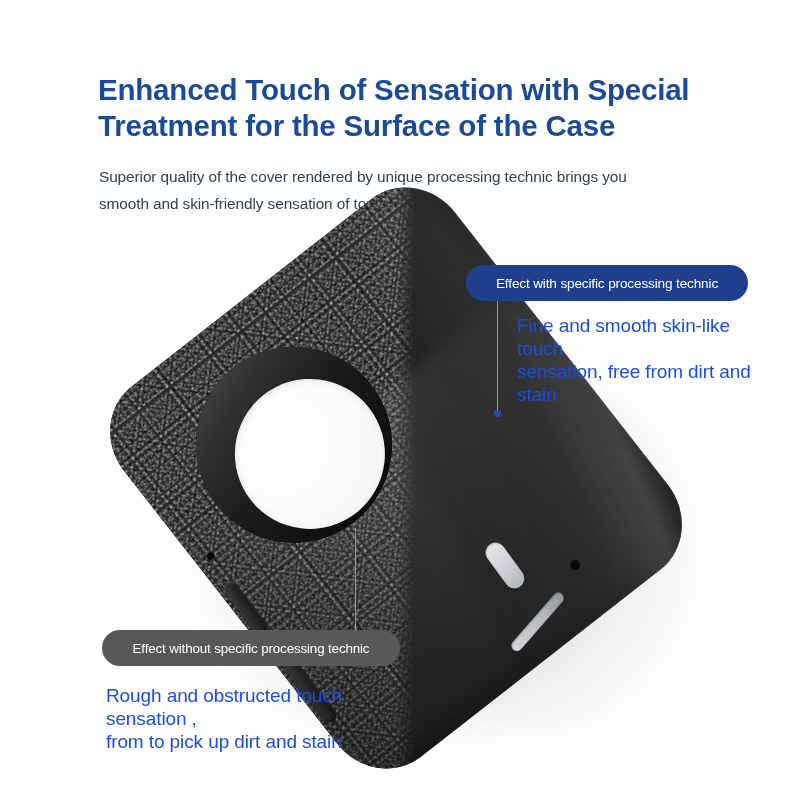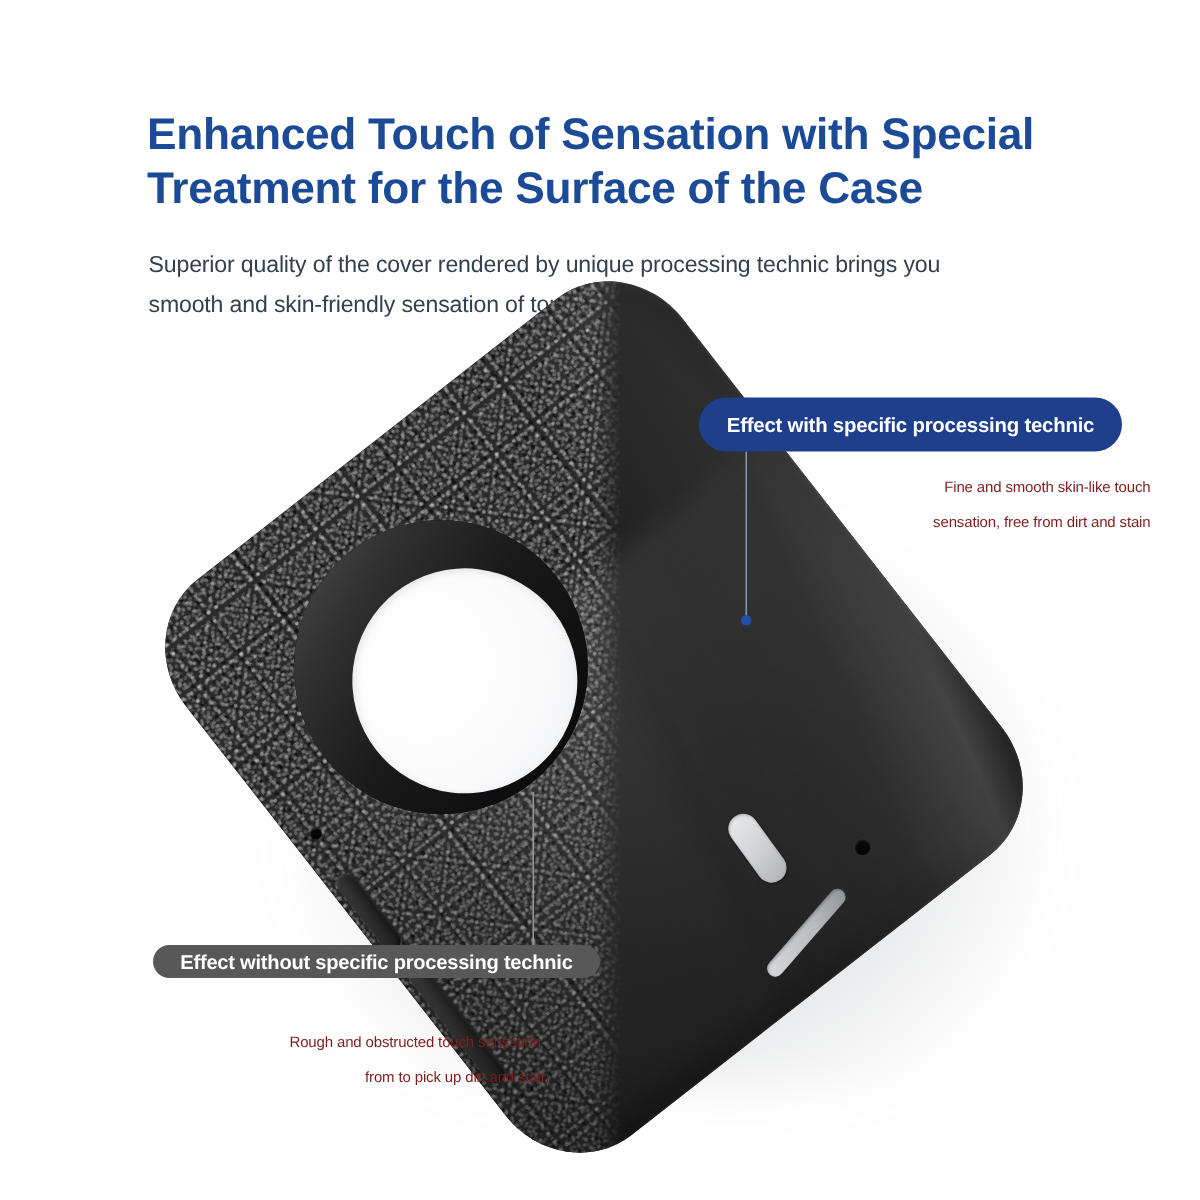--- a/index.html
+++ b/index.html
@@ -23,37 +23,37 @@
     position:absolute;left:63px;top:163px;width:660px;
     font-size:15.4px;font-weight:400;line-height:27px;
     color:#33404d;letter-spacing:-0.1px;
     white-space:pre-line;
   }
 
   
   .badge{
     position:absolute;
     display:flex;align-items:center;justify-content:center;
-    color:#ffffff;font-weight:700;
+    color:#ffffff;font-weight:400;
     border-radius:999px;
     white-space:nowrap;
   }
   #badge-blue{
     left:430px;top:265px;width:282px;height:36px;
     background:#1d3f8c;font-size:13.6px;letter-spacing:-0.15px;
   }
   #badge-gray{
-    left:66px;top:630px;width:298px;height:22px;
+    left:66px;top:630px;width:298px;height:36px;
     background:#585858;font-size:13.4px;letter-spacing:-0.15px;
   }
 
   .callout-body{
     position:absolute;
-    font-size:10px;line-height:23px;color:#7f1d1d;
-    white-space:pre-line;letter-spacing:-0.1px;text-align:right;
+    font-size:19px;line-height:23px;color:#1d4ed8;
+    white-space:pre-line;letter-spacing:-0.1px;
   }
   #body-blue{left:481px;top:314px;width:250px;}
   #body-gray{left:70px;top:684px;width:260px;}
 
   
   .leader{position:absolute;background:#8fa8c9;}
   #leader-blue{left:461px;top:301px;width:1.4px;height:114px;background:#7d9ac4;}
   #leader-dot-blue{
     position:absolute;left:457.5px;top:410px;width:7px;height:7px;
     background:#2250a8;border-radius:50%;

